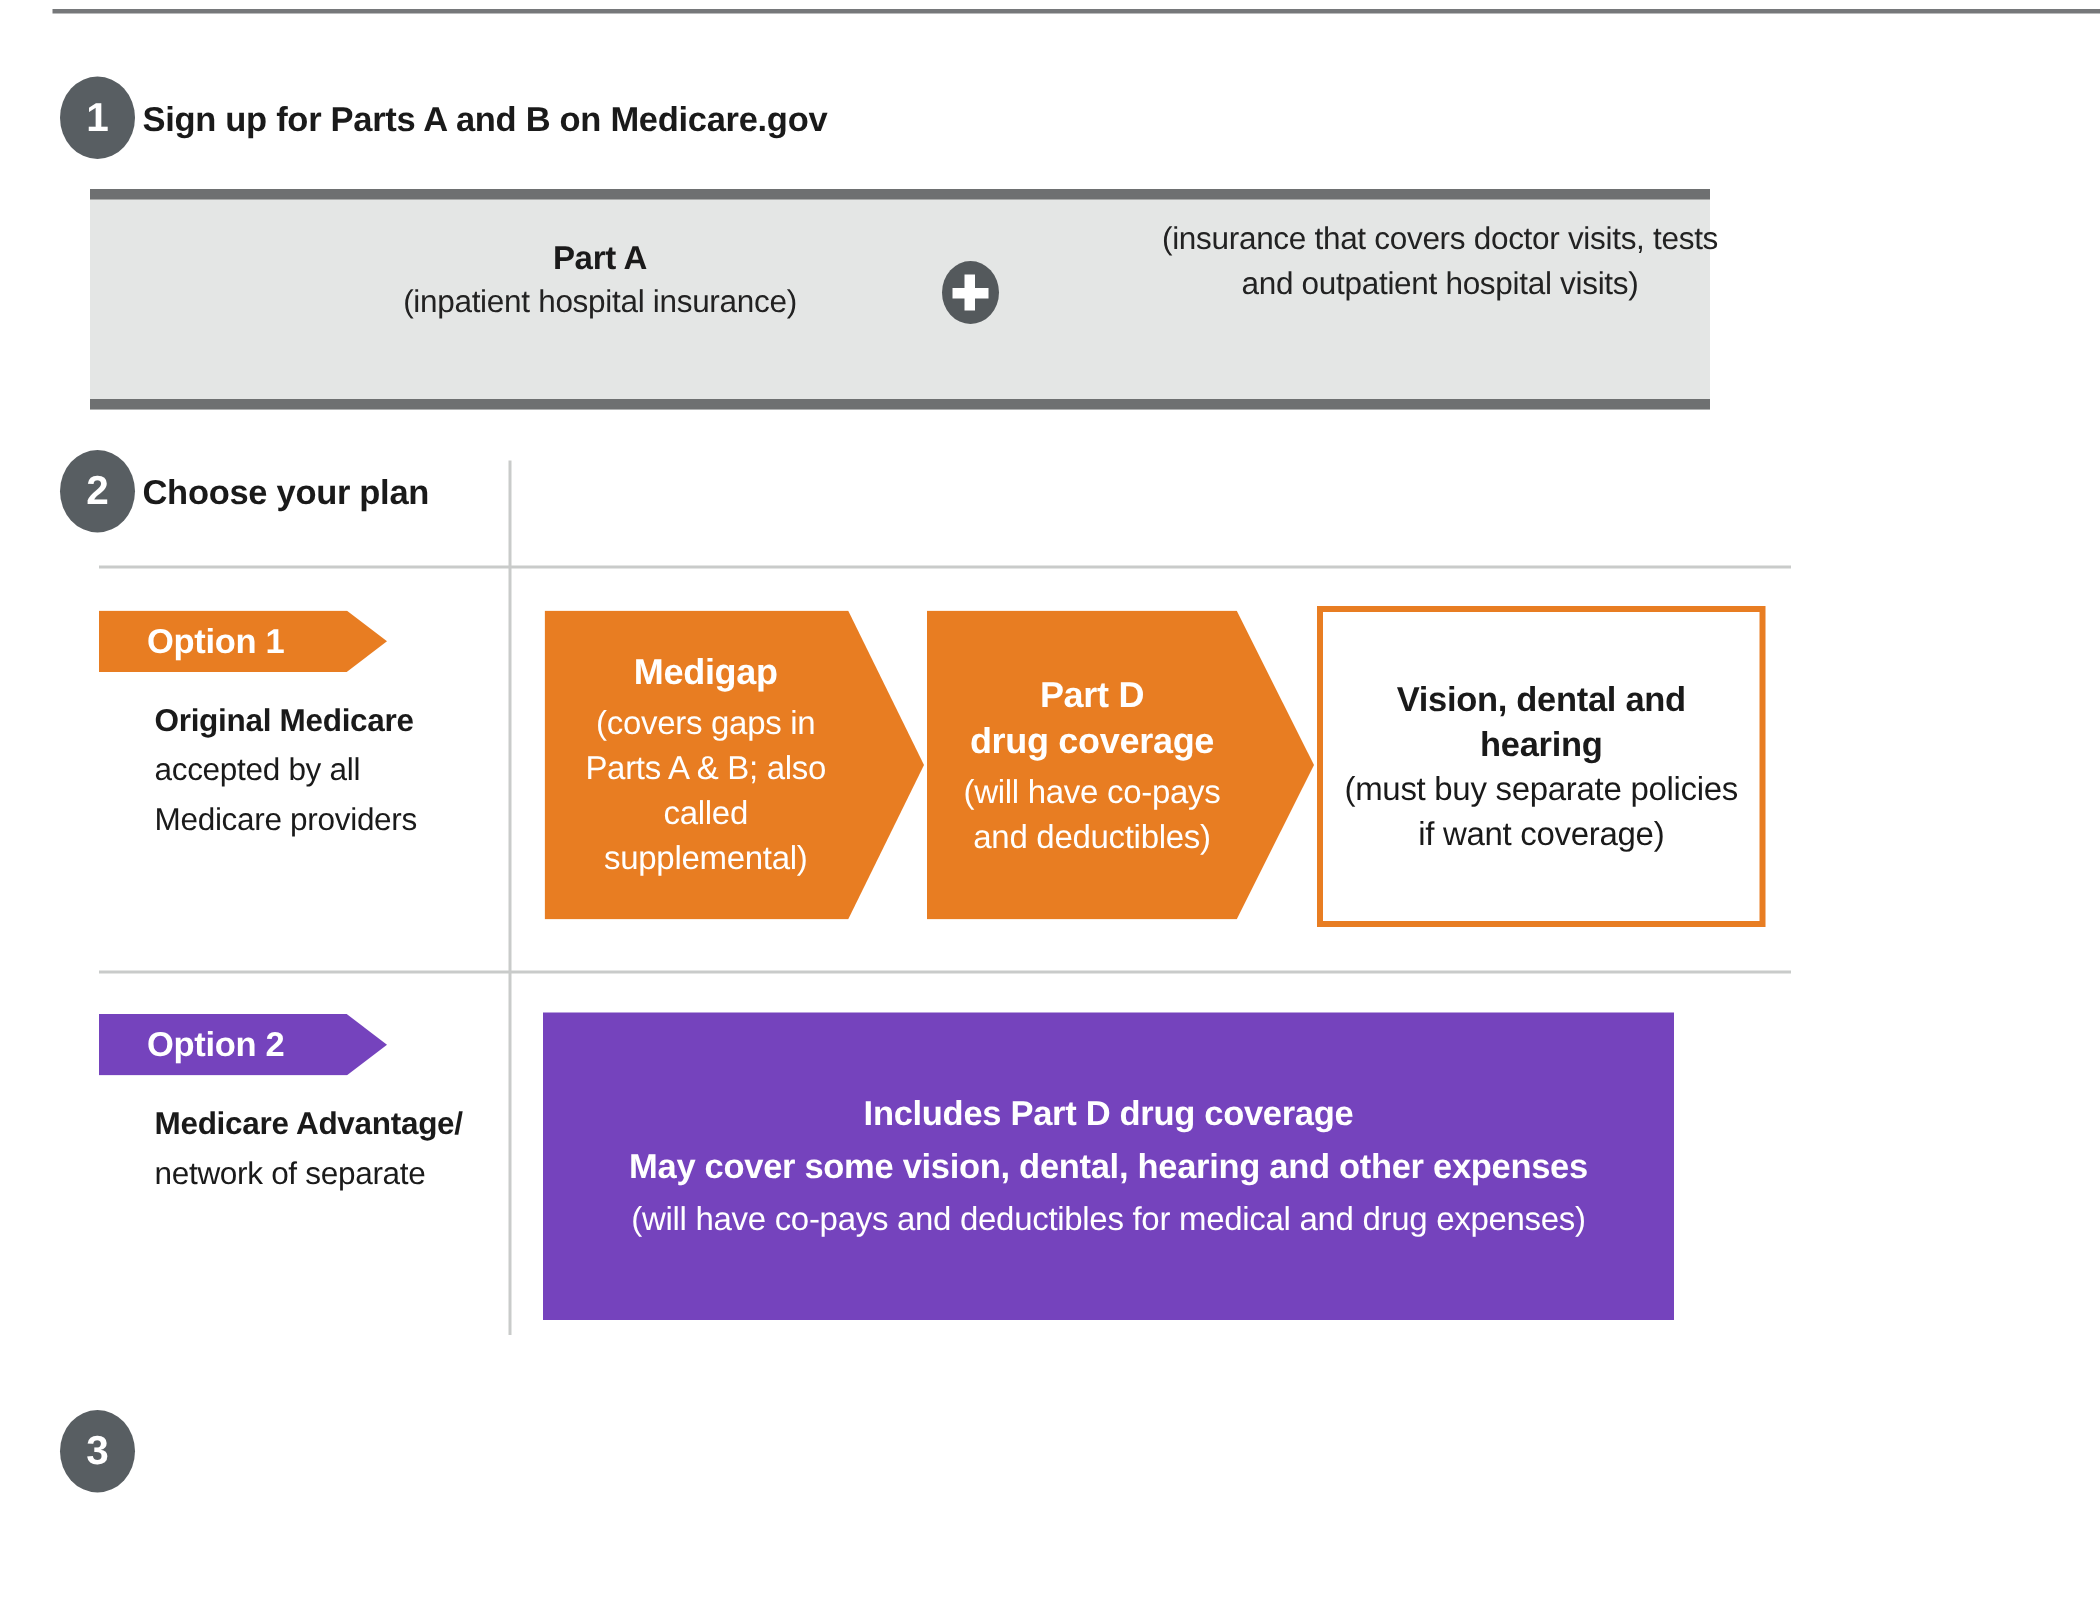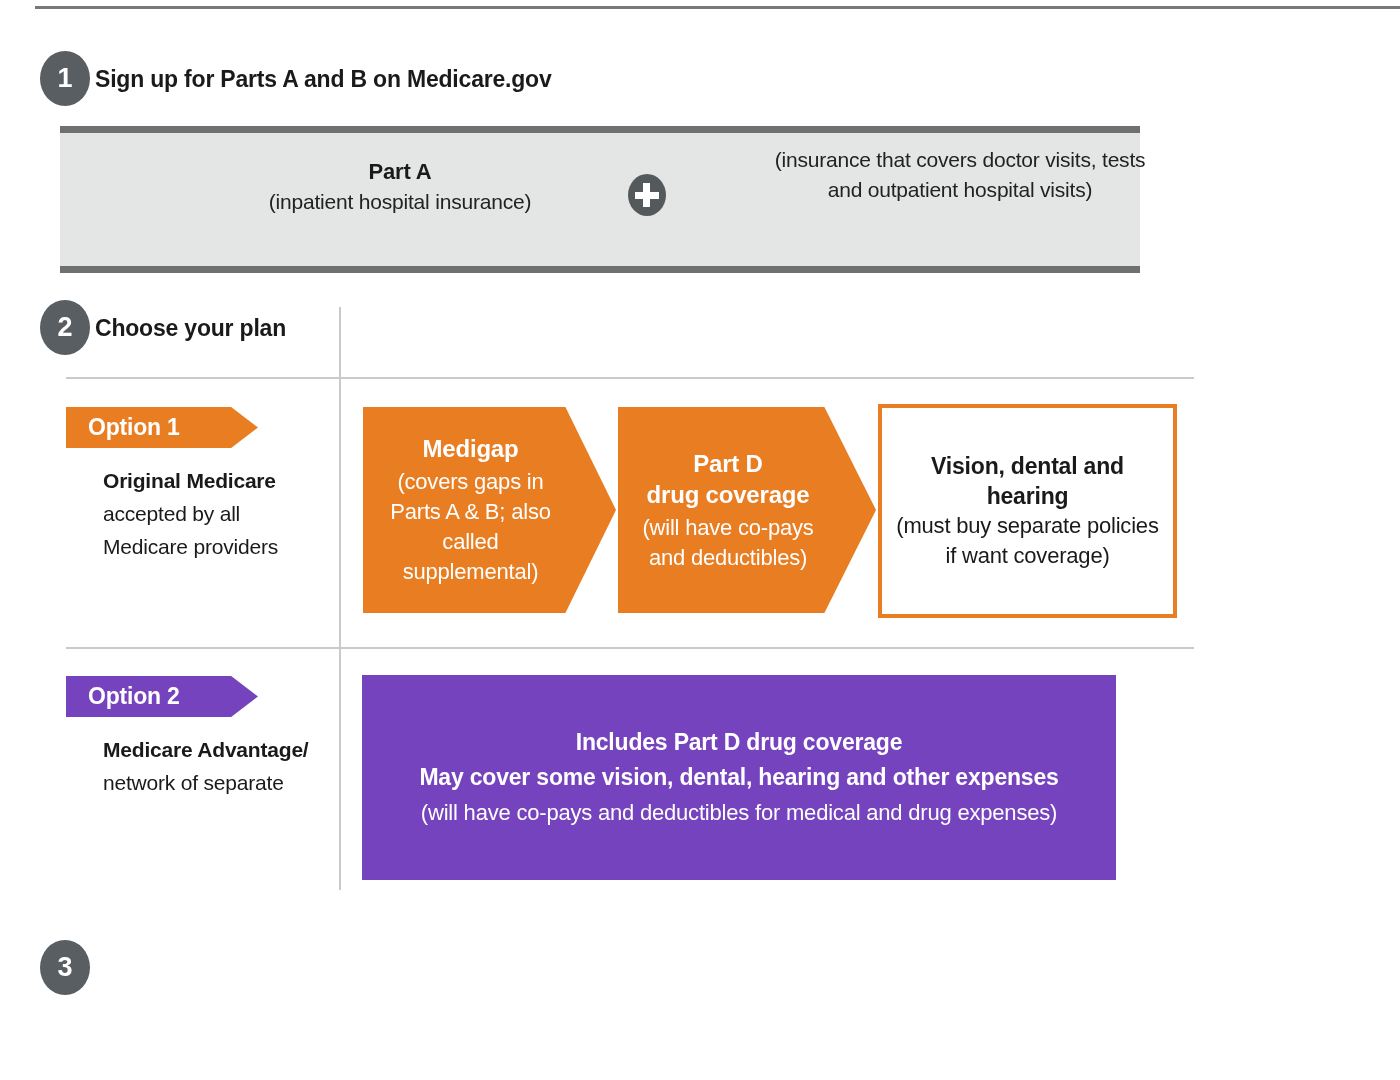--- a/index.html
+++ b/index.html
@@ -34,21 +34,21 @@
 
   
   .vline{position:absolute;left:339px;top:307px;width:2px;height:583px;background:#c9cbca;}
   .hline{position:absolute;left:66px;width:1128px;height:2px;background:#c9cbca;}
   .hline-top{top:377px;}
   .hline-mid{top:647px;}
 
   
   .banner{
     position:absolute;left:66px;width:192px;height:41px;box-sizing:border-box;
-    color:#ffffff;font-size:23px;font-weight:bold;line-height:41px;padding-left:22px;
+    color:#ffffff;font-size:23px;font-weight:bold;line-height:41px;padding-left:32px;
     clip-path:polygon(0 0, 86% 0, 100% 50%, 86% 100%, 0 100%);white-space:nowrap;
   }
   .banner-orange{background:#e87d22;top:407px;}
   .banner-purple{background:#7543bd;top:676px;}
 
   .desc{position:absolute;left:103px;font-size:21px;line-height:33px;}
   .desc .b{font-weight:bold;}
 
   
   .flow-arrow{

